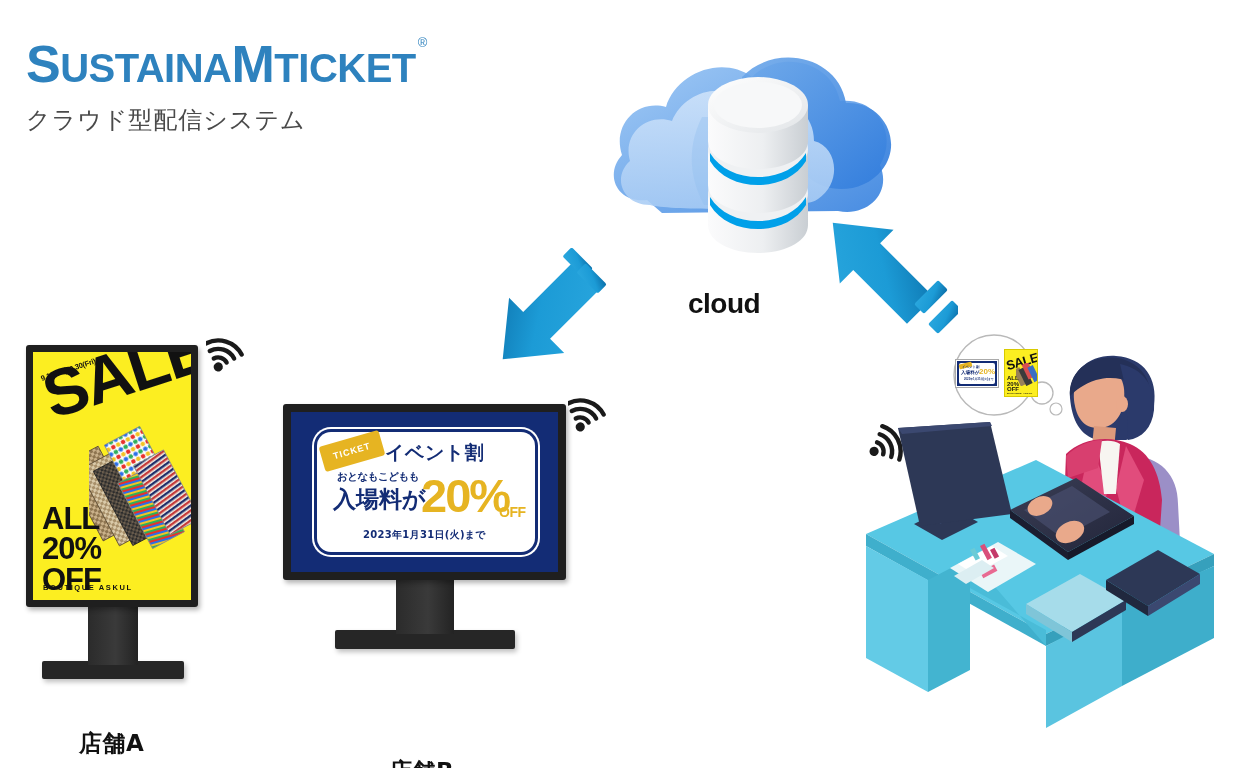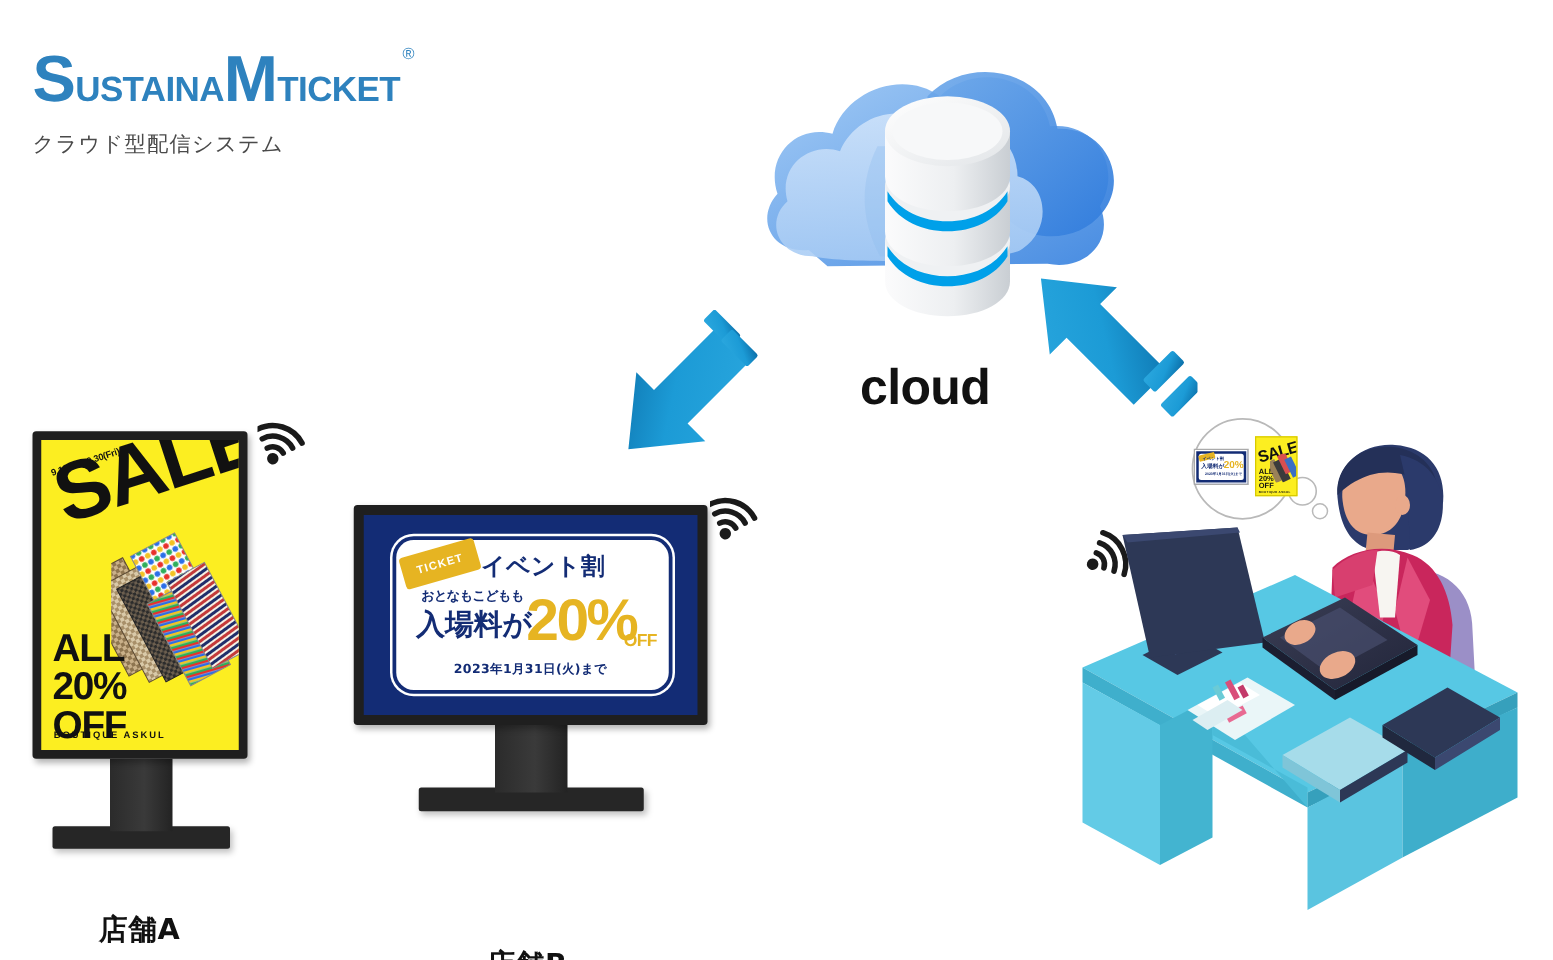--- a/index.html
+++ b/index.html
@@ -33,32 +33,32 @@
     position: relative;
     font-family: "Liberation Sans", "DejaVu Sans", sans-serif;
     font-weight: bold;
     font-size: 52px;
     letter-spacing: -0.5px;
     color: #2E82BE;
     line-height: 1;
     white-space: nowrap;
   }
   .logo-wordmark .cap { font-size: 52px; }
-  .logo-wordmark .small { font-size: 28px; }
+  .logo-wordmark .small { font-size: 40px; }
   .logo-reg {
     position: absolute;
     font-size: 13px;
     top: -2px;
     margin-left: 2px;
     vertical-align: super;
     font-weight: normal;
   }
   .logo-sub {
     margin-top: 14px;
-    font-size: 17px;
+    font-size: 24px;
     color: #4a4a4a;
     letter-spacing: 1px;
     font-family: "DejaVu Sans", "Liberation Sans", sans-serif;
   }
 
   
   .wifi {
     position: absolute;
     width: 46px;
     height: 46px;
@@ -254,21 +254,21 @@
     font-family: "DejaVu Sans", sans-serif;
     letter-spacing: 0.5px;
   }
   #store-label-a { left: 79px; top: 728px; text-align: right; }
   #store-label-b { left: 389px; top: 756px; }
 
   
   #cloud-label {
     position: absolute;
     left: 688px; top: 288px;
-    font-size: 40px;
+    font-size: 28px;
     font-weight: bold;
     color: #111;
     letter-spacing: -0.5px;
   }
 
   
   #cloud-graphic { position: absolute; left: 592px; top: 25px; width: 320px; height: 265px; }
 
   
   #arrow-left  { position: absolute; left: 478px; top: 248px; width: 130px; height: 142px; }

